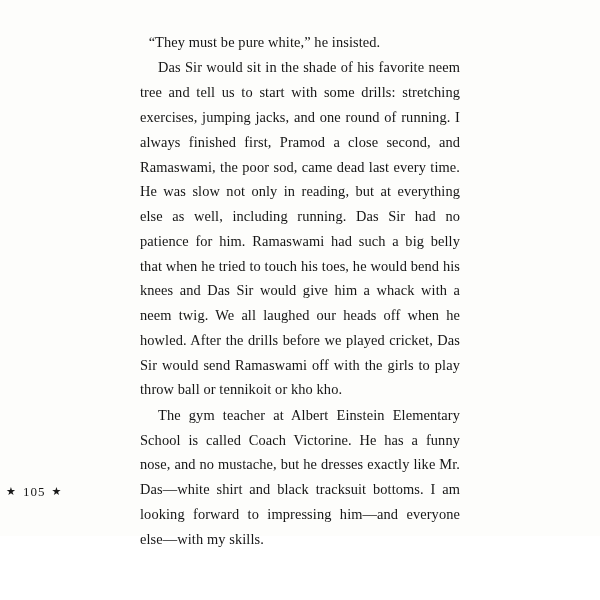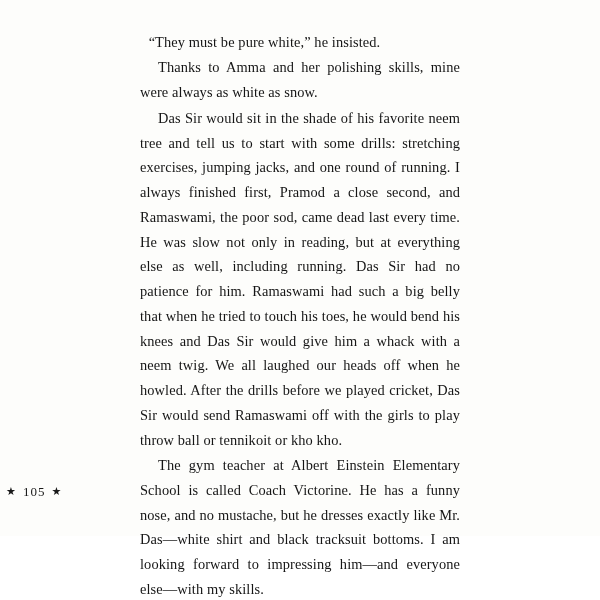--- a/index.html
+++ b/index.html
@@ -60,21 +60,20 @@
     display: inline-block;
   }
 </style>
 </head>
 <body>
 
 <div class="page">
 
   <div class="text-column">
     <p class="para">“They must be pure white,” he insisted.</p>
-    <p class="para">Thanks to Amma and her polishing skills, mine were always as white as snow.</p>
     <p class="para">Das Sir would sit in the shade of his favorite neem tree and tell us to start with some drills: stretching exercises, jumping jacks, and one round of running. I always finished first, Pramod a close second, and Ramaswami, the poor sod, came dead last every time. He was slow not only in reading, but at everything else as well, including running. Das Sir had no patience for him. Ramaswami had such a big belly that when he tried to touch his toes, he would bend his knees and Das Sir would give him a whack with a neem twig. We all laughed our heads off when he howled. After the drills before we played cricket, Das Sir would send Ramaswami off with the girls to play throw ball or tennikoit or kho kho.</p>
     <p class="para">The gym teacher at Albert Einstein Elementary School is called Coach Victorine. He has a funny nose, and no mustache, but he dresses exactly like Mr. Das—white shirt and black tracksuit bottoms. I am looking forward to impressing him—and everyone else—with my skills.</p>
 
   </div>
 
   <div class="footer">
     <span class="star">★</span><span class="folio-num">105</span><span class="star">★</span>
   </div>
 
 </div>

